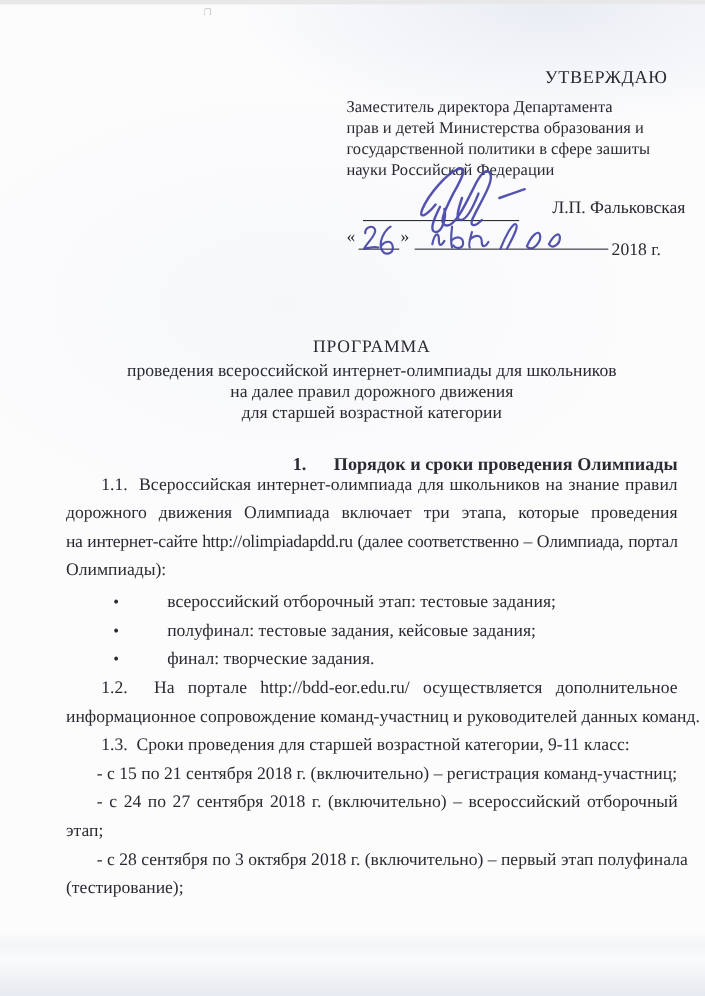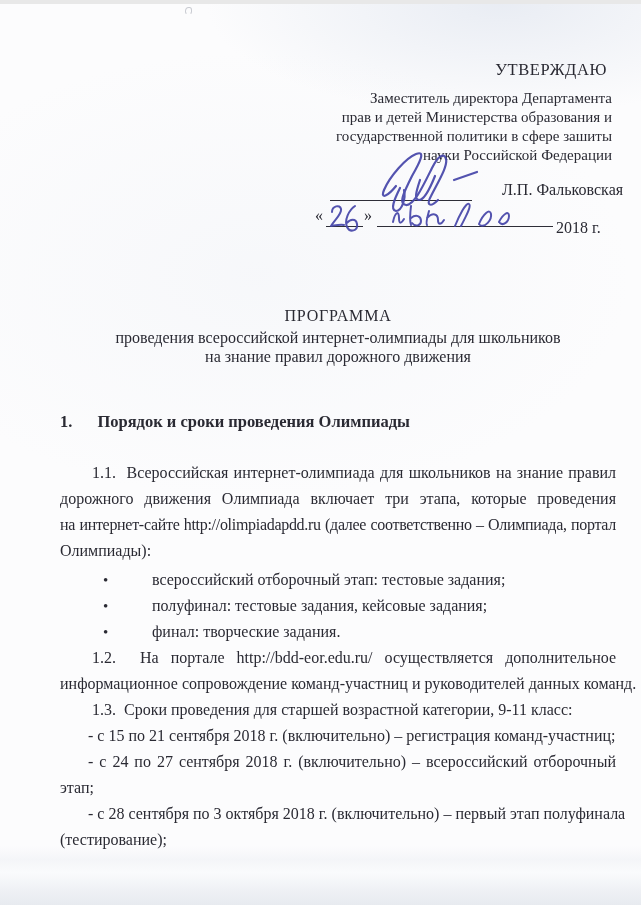--- a/index.html
+++ b/index.html
@@ -18,45 +18,45 @@
   .artifact{
     position:absolute;left:185px;top:3px;width:5px;height:6px;
     border:1px solid rgba(120,126,140,0.55);border-radius:60% 40% 50% 50%;
     border-bottom-color:transparent;opacity:0.7;
   }
   
   .approval{position:absolute;left:315px;top:56px;width:297px;}
   .approve-label{
     text-align:right;padding-right:5px;font-size:16.5px;letter-spacing:0.6px;line-height:20px;
   }
-  .approval-lines{margin-top:9px;text-align:right;font-size:15px;line-height:19px;}
+  .approval-lines{margin-top:9px;text-align:left;font-size:15px;line-height:19px;}
   
   .sig-underline{position:absolute;left:330px;top:180px;width:142px;height:16px;
     border-bottom:1.2px solid #2e2e38;}
   .signer{position:absolute;left:502px;top:176px;font-size:16px;line-height:20px;}
   .sig-scribble{position:absolute;left:376px;top:146px;}
   
   .dq-open{position:absolute;left:315px;top:202px;font-size:16px;line-height:20px;}
   .u-day{position:absolute;left:326px;top:204px;width:37px;height:18px;
     border-bottom:1.2px solid #2e2e38;}
   .dq-close{position:absolute;left:364px;top:202px;font-size:16px;line-height:20px;}
   .u-month{position:absolute;left:377px;top:204px;width:176px;height:18px;
     border-bottom:1.2px solid #2e2e38;}
   .year{position:absolute;left:556px;top:214px;font-size:16px;line-height:20px;}
   .date-scribble{position:absolute;left:313px;top:194px;}
   
   .title{position:absolute;left:60px;top:302px;width:556px;text-align:center;
     font-weight:400;font-size:16px;line-height:19px;}
   .title .t1{letter-spacing:0.8px;margin-bottom:3px;}
   
-  .sec-heading{position:absolute;left:60px;top:408px;width:556px;text-align:left;
+  .sec-heading{position:absolute;left:60px;top:408px;width:556px;text-align:right;
     font-weight:700;font-size:16.5px;line-height:20px;}
   .sec-gap{display:inline-block;width:25px;}
   
-  .bodytext{position:absolute;left:60px;top:456px;width:556px;font-size:16px;line-height:26px;}
+  .bodytext{position:absolute;left:60px;top:424px;width:556px;font-size:16px;line-height:26px;}
   .ln{white-space:nowrap;text-align:justify;text-align-last:justify;text-justify:inter-word;}
   .ln.last{text-align:right;text-align-last:left;}
   .ind-lg{text-indent:32px;}
   .ind-sm{text-indent:28px;}
   .tight{letter-spacing:-0.3px;word-spacing:-1.6px;}
   .bullets{margin-top:3px;}
   .brow{position:relative;padding-left:92px;line-height:26px;}
   .bdot{position:absolute;left:43px;top:0;font-size:15px;}
   
   .bottom-shade{position:absolute;left:0;top:842px;width:641px;height:63px;
@@ -110,21 +110,22 @@
       <path d="M 116 13 C 114 20, 113 26, 114 27 M 114 20 C 120 14, 125 16, 125 22 C 125 27, 128 27, 131 22"></path>
       <path d="M 142 28 C 146 18, 153 4, 156 6 C 159 8, 152 20, 148 28"></path>
       <path d="M 166 26 C 170 16, 177 10, 178 16 C 179 22, 172 30, 167 27"></path>
       <path d="M 186 24 C 190 16, 196 12, 196 18 C 196 24, 190 28, 187 25"></path>
     </g>
   </svg>
 
   <div class="title">
     <div class="t1">ПРОГРАММА</div>
     <div>проведения всероссийской интернет-олимпиады для школьников</div>
-    <div>на знание правил дорожного движения</div>
+    <div>на далее правил дорожного движения</div>
+    <div>для старшей возрастной категории</div>
   </div>
 
   <div class="sec-heading">
     <span>1.</span><span class="sec-gap"></span><span>Порядок и сроки проведения Олимпиады</span>
   </div>
 
   <div class="bodytext">
     <div class="ln ind-lg">1.1.&nbsp; Всероссийская интернет-олимпиада для школьников на знание правил</div>
     <div class="ln">дорожного движения Олимпиада включает три этапа, которые проведения</div>
     <div class="ln tight">на интернет-сайте http://olimpiadapdd.ru (далее соответственно – Олимпиада, портал</div>

